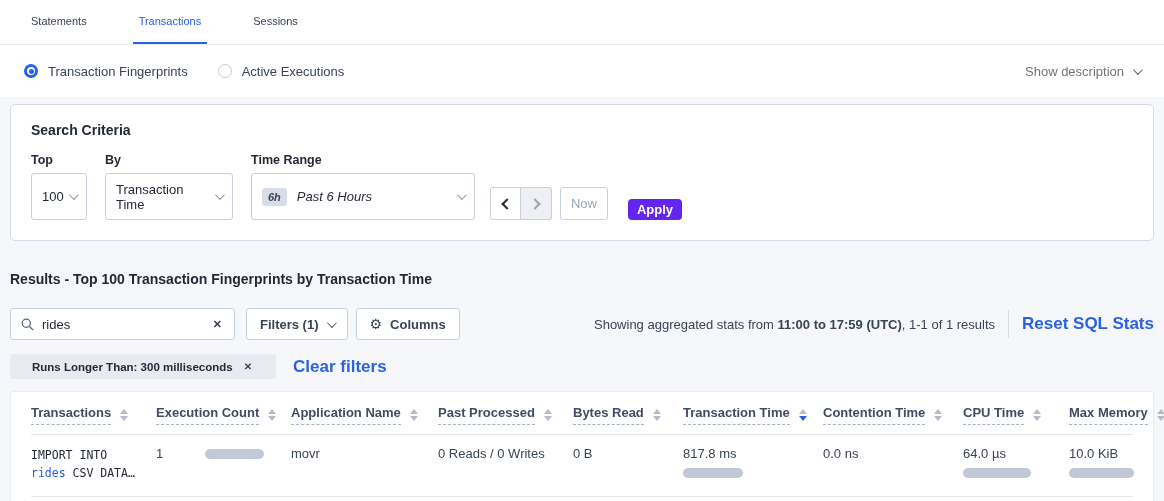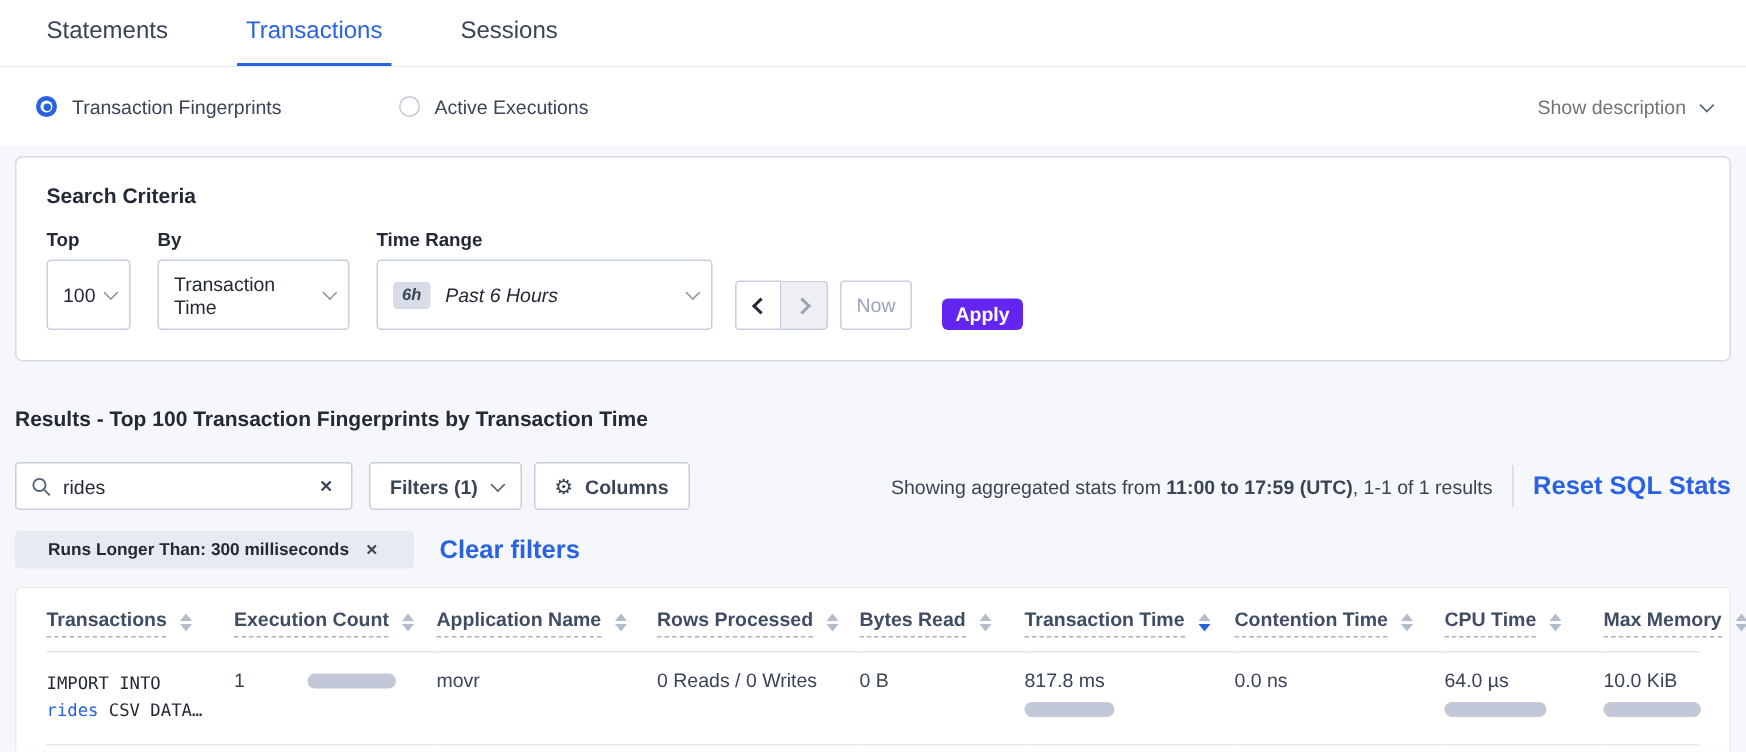--- a/index.html
+++ b/index.html
@@ -7,25 +7,25 @@
   body {
     font-family: "Liberation Sans", sans-serif;
     background: #f5f7fa;
     color: #242a35;
     overflow: hidden;
   }
   .page { width:1164px; height:501px; overflow:hidden; position:relative; }
 
   
   .topnav { background:#fff; height:45px; border-bottom:1px solid #e7ecf3; display:flex; align-items:stretch; padding-left:25px; }
-  .tab { font-size:16px; color:#394455; display:flex; align-items:center; padding:0 6px; margin-right:40px; cursor:pointer; border-bottom:2px solid transparent; }
+  .tab { font-size:11px; color:#394455; display:flex; align-items:center; padding:0 6px; margin-right:40px; cursor:pointer; border-bottom:2px solid transparent; }
   .tab.active { color:#2962e4; border-bottom-color:#2962e4; font-weight:400; }
 
   
-  .subnav { background:#fff; height:52px; display:flex; align-items:center; padding:0 24px;gap:48px; }
+  .subnav { background:#fff; height:52px; display:flex; align-items:center; padding:0 24px; }
   .radio-opt { display:flex; align-items:center; margin-right:30px; cursor:pointer; font-size:13px; color:#394455; }
   .radio { width:14px; height:14px; border-radius:50%; margin-right:10px; flex:0 0 auto; }
   .radio.on { background:#2962e4; display:flex; align-items:center; justify-content:center; }
   .radio.on .ring { width:8px; height:8px; background:#fff; border-radius:50%; display:flex; align-items:center; justify-content:center; }
   .radio.on .dot { width:5px; height:5px; background:#2962e4; border-radius:50%; }
   .radio.off { background:#fff; border:1px solid #c4ccd9; }
   .show-desc { margin-left:auto; font-size:13px; color:#737373; display:flex; align-items:center; gap:9px; cursor:pointer; }
 
   .chev-down { width:7px; height:7px; border:solid #4d5a70; border-width:0 1.5px 1.5px 0; transform:rotate(45deg) translateY(-2px); display:inline-block; }
   .chev-down.gray { border-color:#8a94a8; }
@@ -231,21 +231,21 @@
               <div class="th-inner">
                 <span class="th-label">Application Name</span>
                 <span class="sort">
                   <span class="up"></span>
                   <span class="down"></span>
                 </span>
               </div>
             </th>
           <th>
               <div class="th-inner">
-                <span class="th-label">Rows Processed</span>
+                <span class="th-label">Past Processed</span>
                 <span class="sort">
                   <span class="up"></span>
                   <span class="down"></span>
                 </span>
               </div>
             </th>
           <th>
               <div class="th-inner">
                 <span class="th-label">Bytes Read</span>
                 <span class="sort">

